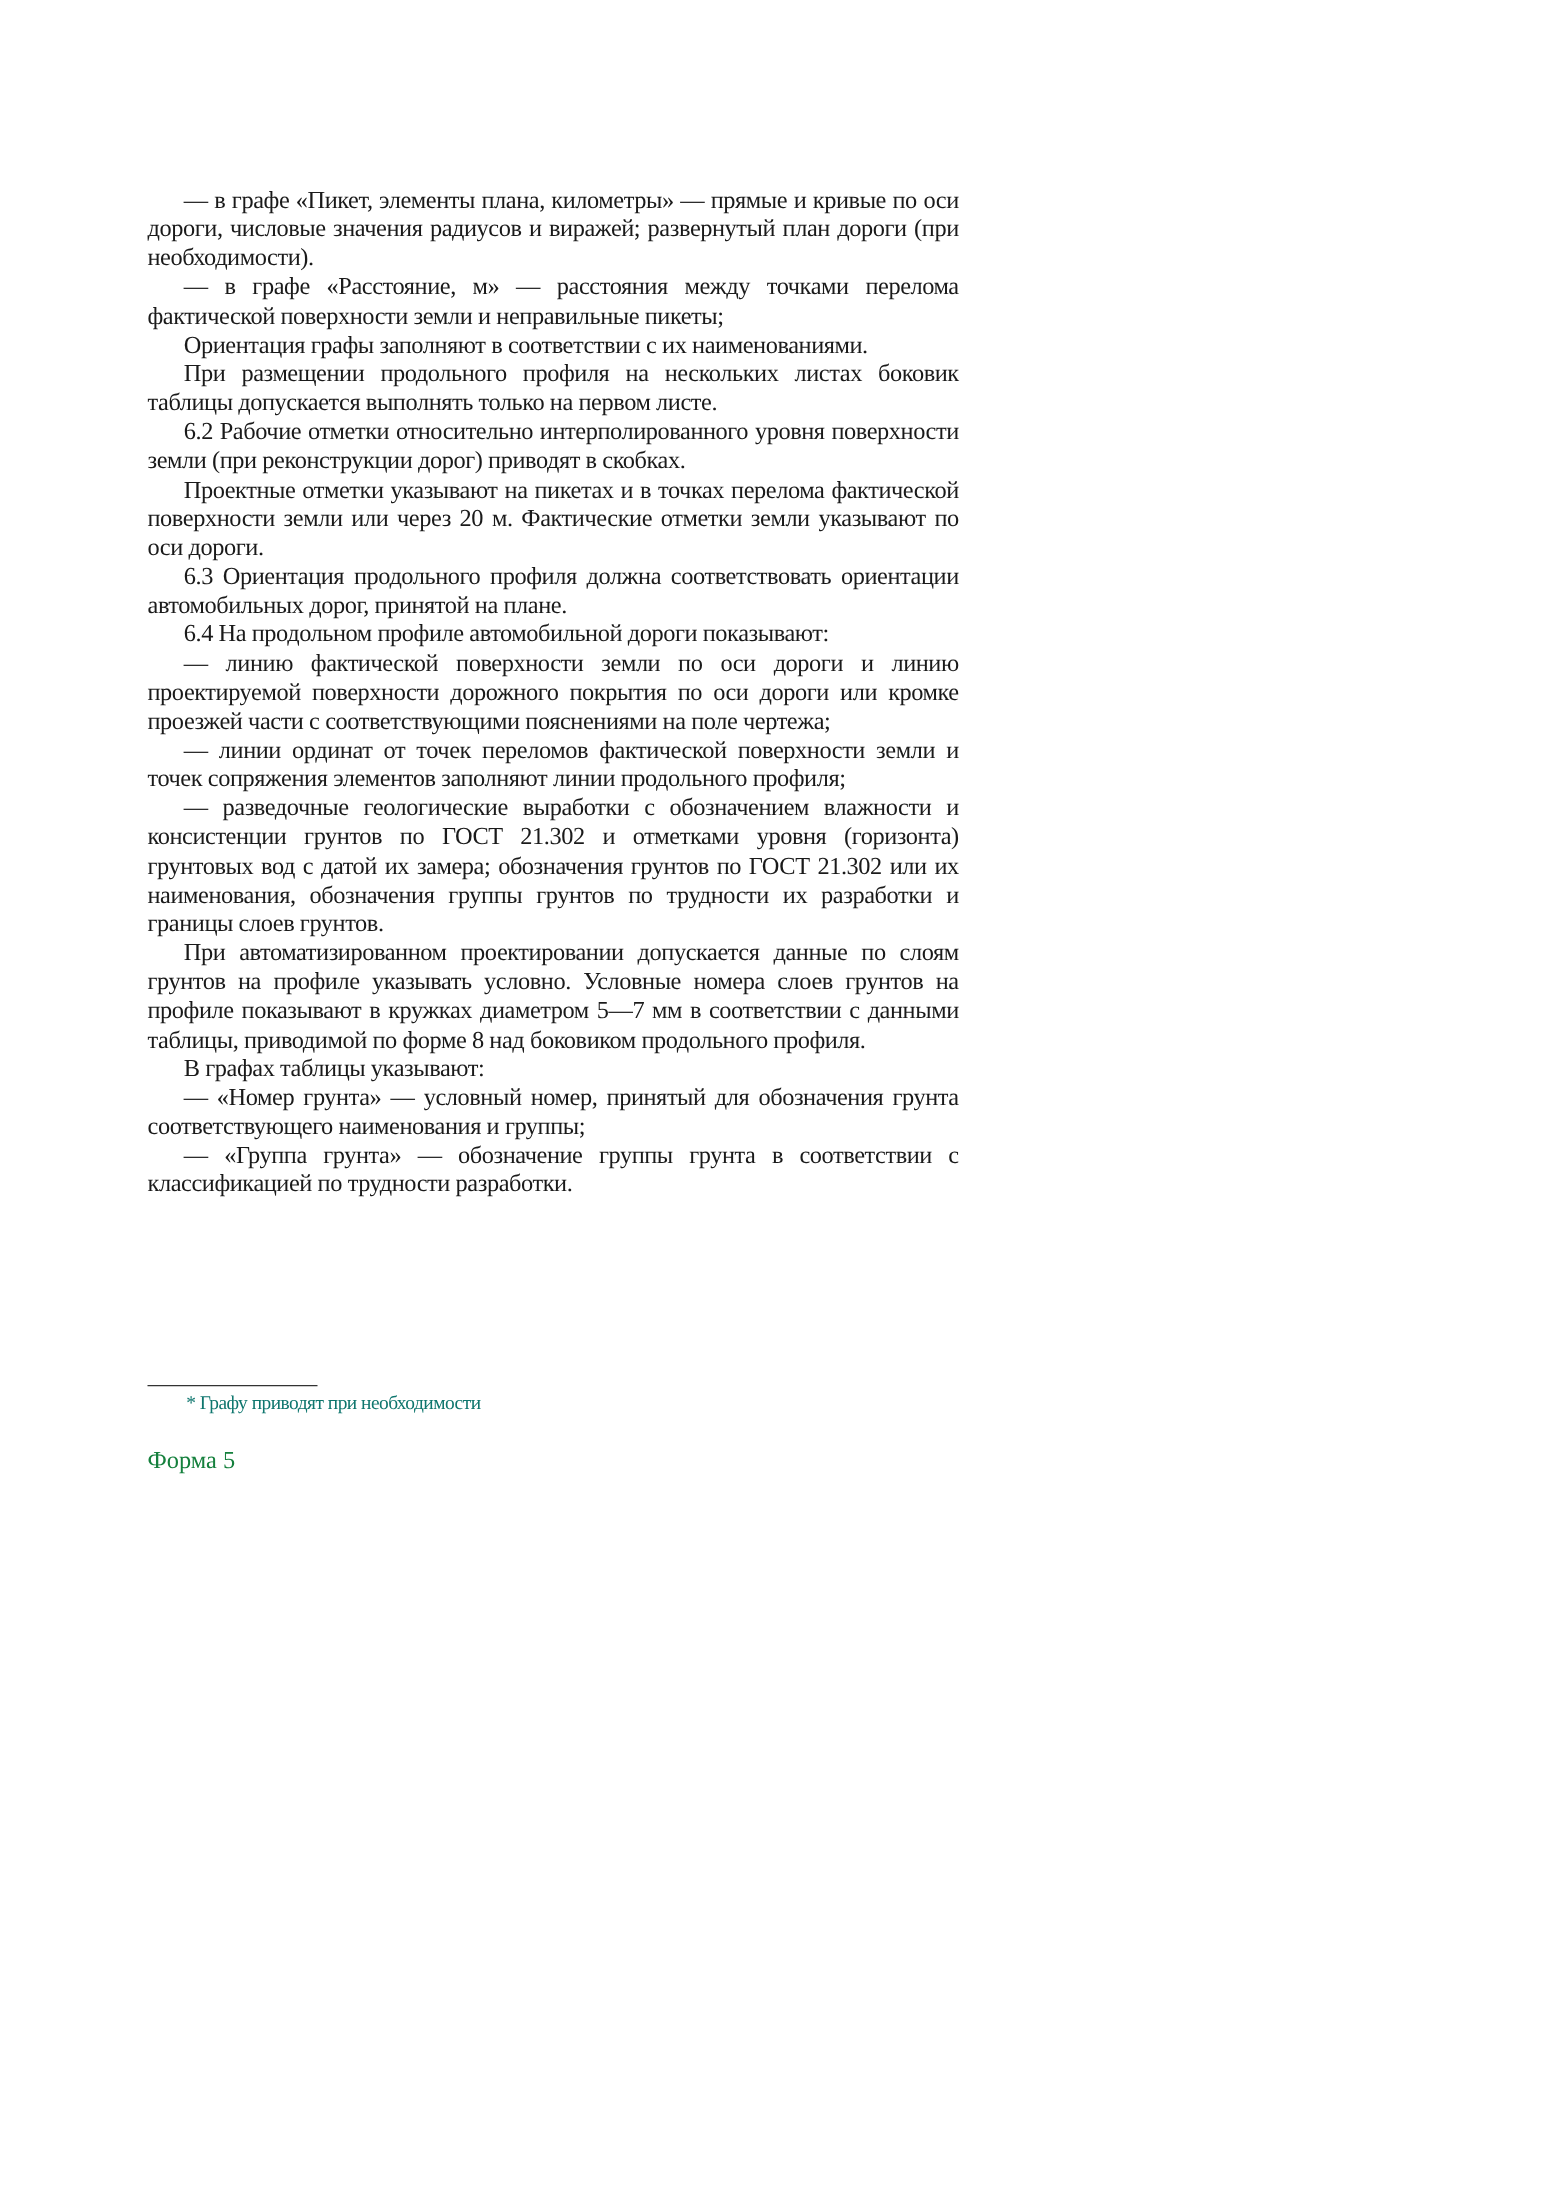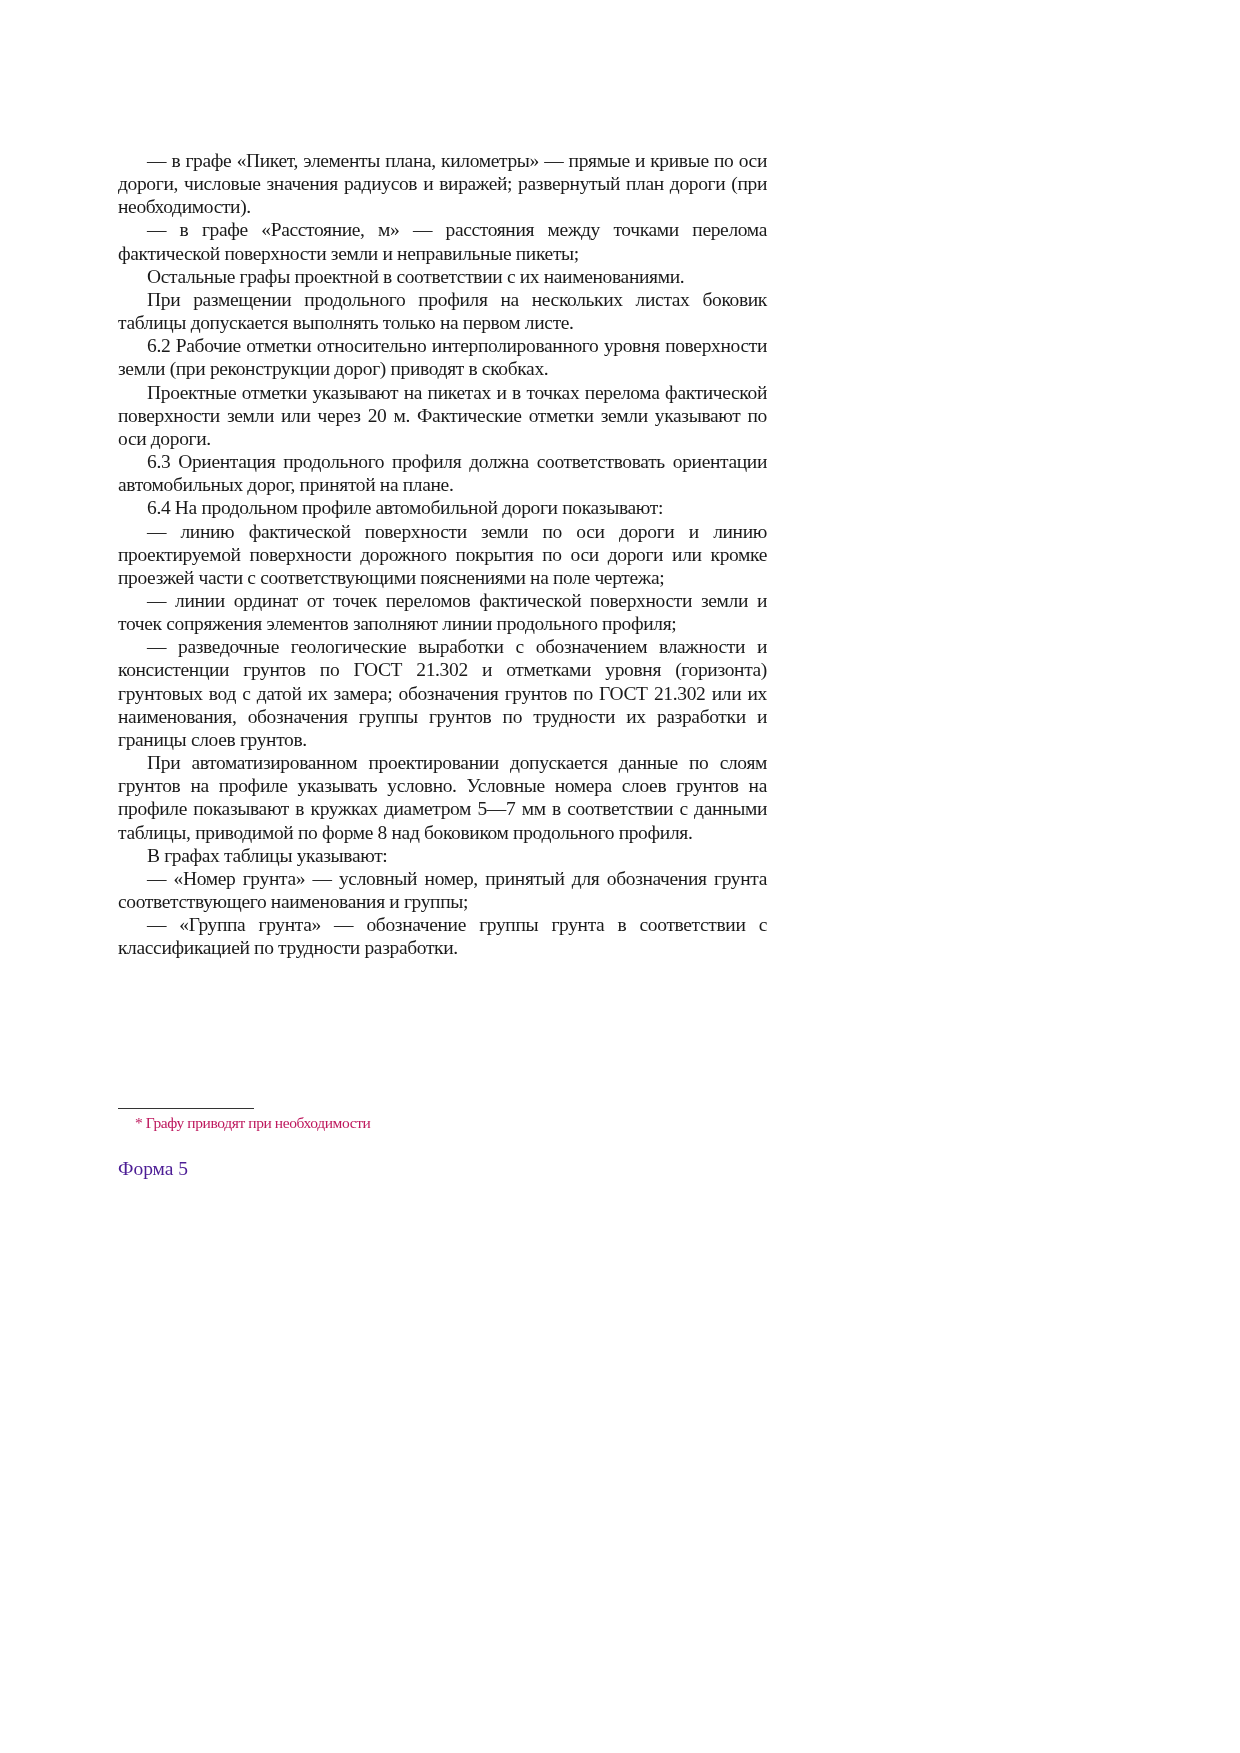--- a/index.html
+++ b/index.html
@@ -10,37 +10,37 @@
     font-size: 19.5px; line-height: 23.15px; color: #1a1a1a;
     letter-spacing: -0.35px;
   }
   .page p { margin: 0; text-align: justify; }
   .page p.ind { text-indent: 29px; }
   .fn-rule {
     position: absolute; left: 118px; top: 1108px; width: 136px; height: 0;
     border-top: 1px solid #333;
   }
   .footnote {
-    position: absolute; left: 135px; top: 1113px;
+    position: absolute; left: 149px; top: 1113px;
     font-family: "Liberation Serif", serif; font-size: 15.5px; line-height: 20px;
-    color: #be185d; letter-spacing: -0.4px;
+    color: #0f766e; letter-spacing: -0.4px;
   }
   .form-label {
     position: absolute; left: 118px; top: 1157px;
     font-family: "Liberation Serif", serif; font-size: 19.5px; line-height: 23px;
-    color: #4c1d95;
+    color: #15803d;
   }
 </style>
 </head>
 <body>
 
 <div class="page">
   <p class="ind">— в графе «Пикет, элементы плана, километры» — прямые и кривые по оси дороги, числовые значения радиусов и виражей; развернутый план дороги (при необходимости).</p>
   <p class="ind">— в графе «Расстояние, м» — расстояния между точками перелома фактической поверхности земли и неправильные пикеты;</p>
-  <p class="ind">Остальные графы проектной в соответствии с их наименованиями.</p>
+  <p class="ind">Ориентация графы заполняют в соответствии с их наименованиями.</p>
   <p class="ind">При размещении продольного профиля на нескольких листах боковик таблицы допускается выполнять только на первом листе.</p>
   <p class="ind">6.2 Рабочие отметки относительно интерполированного уровня поверхности земли (при реконструкции дорог) приводят в скобках.</p>
   <p class="ind">Проектные отметки указывают на пикетах и в точках перелома фактической поверхности земли или через 20 м. Фактические отметки земли указывают по оси дороги.</p>
   <p class="ind">6.3 Ориентация продольного профиля должна соответствовать ориентации автомобильных дорог, принятой на плане.</p>
   <p class="ind">6.4 На продольном профиле автомобильной дороги показывают:</p>
   <p class="ind">— линию фактической поверхности земли по оси дороги и линию проектируемой поверхности дорожного покрытия по оси дороги или кромке проезжей части с соответствующими пояснениями на поле чертежа;</p>
   <p class="ind">— линии ординат от точек переломов фактической поверхности земли и точек сопряжения элементов заполняют линии продольного профиля;</p>
   <p class="ind">— разведочные геологические выработки с обозначением влажности и консистенции грунтов по ГОСТ 21.302 и отметками уровня (горизонта) грунтовых вод с датой их замера; обозначения грунтов по ГОСТ 21.302 или их наименования, обозначения группы грунтов по трудности их разработки и границы слоев грунтов.</p>
   <p class="ind">При автоматизированном проектировании допускается данные по слоям грунтов на профиле указывать условно. Условные номера слоев грунтов на профиле показывают в кружках диаметром 5—7 мм в соответствии с данными таблицы, приводимой по форме 8 над боковиком продольного профиля.</p>
   <p class="ind">В графах таблицы указывают:</p>

